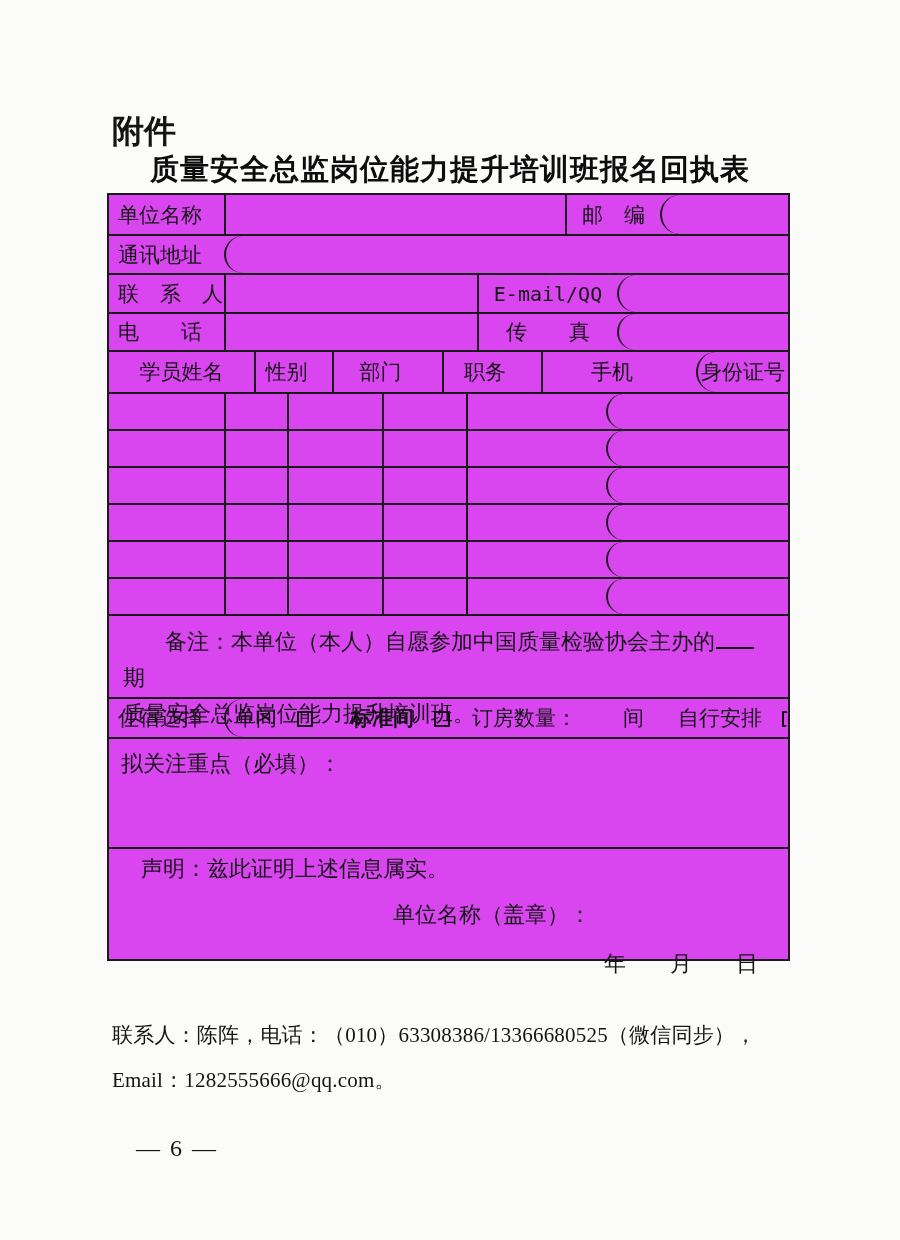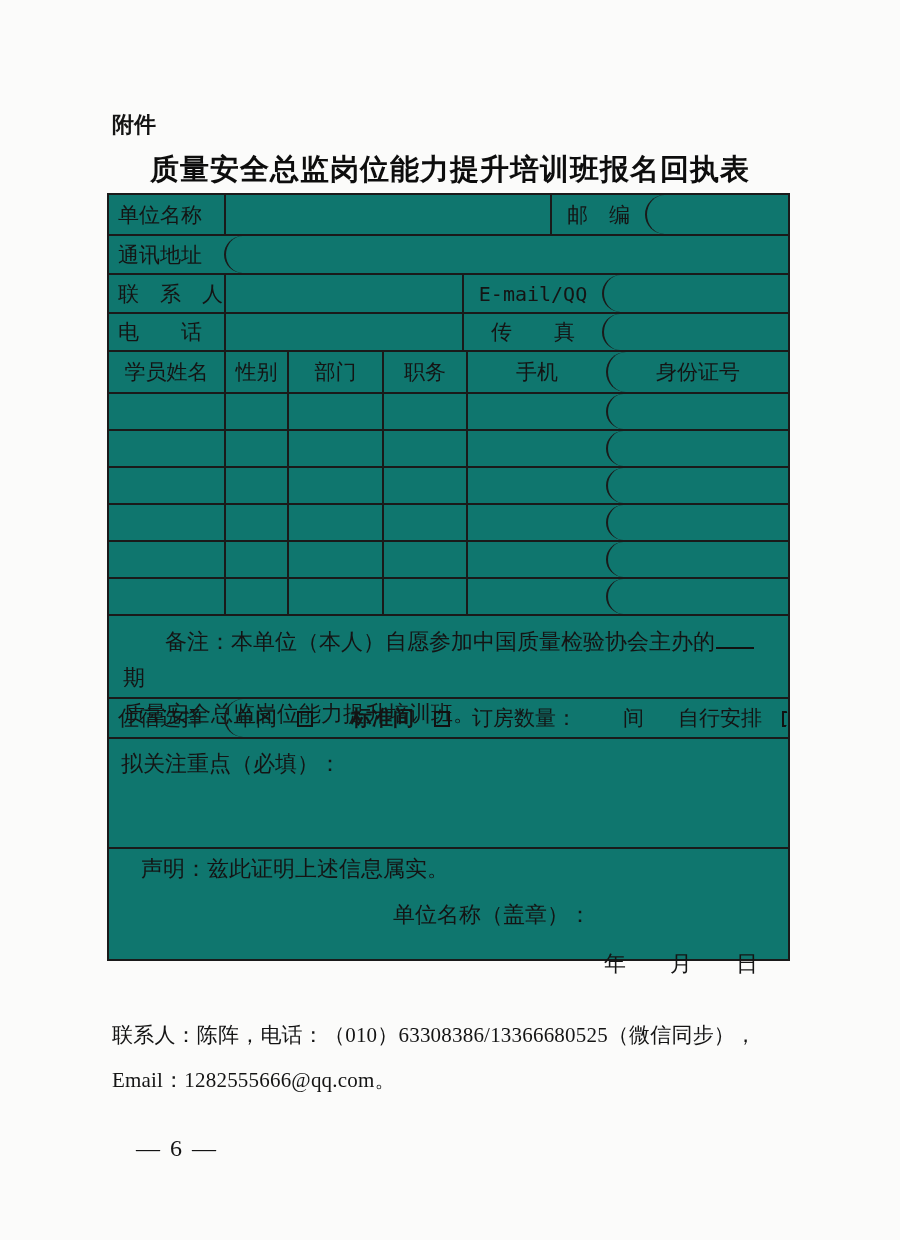--- a/index.html
+++ b/index.html
@@ -6,47 +6,47 @@
   html, body { width: 900px; height: 1240px; }
   body {
     background: #fbfbfa;
     position: relative;
     font-family: "Liberation Serif", serif;
     color: #141414;
     overflow: hidden;
   }
   .attachment {
     position: absolute; left: 112px; top: 110px;
-    font-size: 22px; font-weight: bold;
+    font-size: 32px; font-weight: bold;
     font-family: "Liberation Sans", sans-serif;
   }
   .doc-title {
     position: absolute; left: 0; top: 150px; width: 900px;
     text-align: center;
     font-size: 29px; font-weight: bold;
     font-family: "Liberation Sans", sans-serif;
     letter-spacing: 1px;
     color: #0d0d0d;
   }
   .form-table {
     position: absolute; left: 107px; top: 193px; width: 683px;
     border: 2px solid #1a1a1a;
-    background: #0f766e;
+    background: #d946ef;
   }
   .row { display: flex; border-top: 2px solid #1a1a1a; }
   .row.first { border-top: none; }
   .cell {
     border-left: 2px solid #1a1a1a;
     display: flex; align-items: center;
     padding: 0 9px;
     font-size: 21px;
     overflow: hidden; white-space: nowrap;
   }
   .cell.nb { border-left: none; }
-  .cell.center { justify-content: center; padding: 12px 2px; }
+  .cell.center { justify-content: center; padding: 12px 2px; margin-left: 15px; }
   .cell.grow { flex: 1; border-radius: 20px; }
   .h39 { height: 39px; } .h38 { height: 38px; }
   .h42 { height: 42px; } .h37 { height: 37px; }
   .w115 { width: 115px; } .w326 { width: 326px; } .w95 { width: 95px; }
   .w238 { width: 238px; } .w140 { width: 140px; }
   .w63 { width: 63px; }  .w84 { width: 84px; }
   .mono { font-family: "DejaVu Sans Mono", monospace; font-size: 20px; }
   .section { border-top: 2px solid #1a1a1a; font-size: 22px; }
   .remark-section { height: 83px; padding: 8px 14px 0 14px; line-height: 36px; }
   .remark-line1 { text-indent: 42px; }

